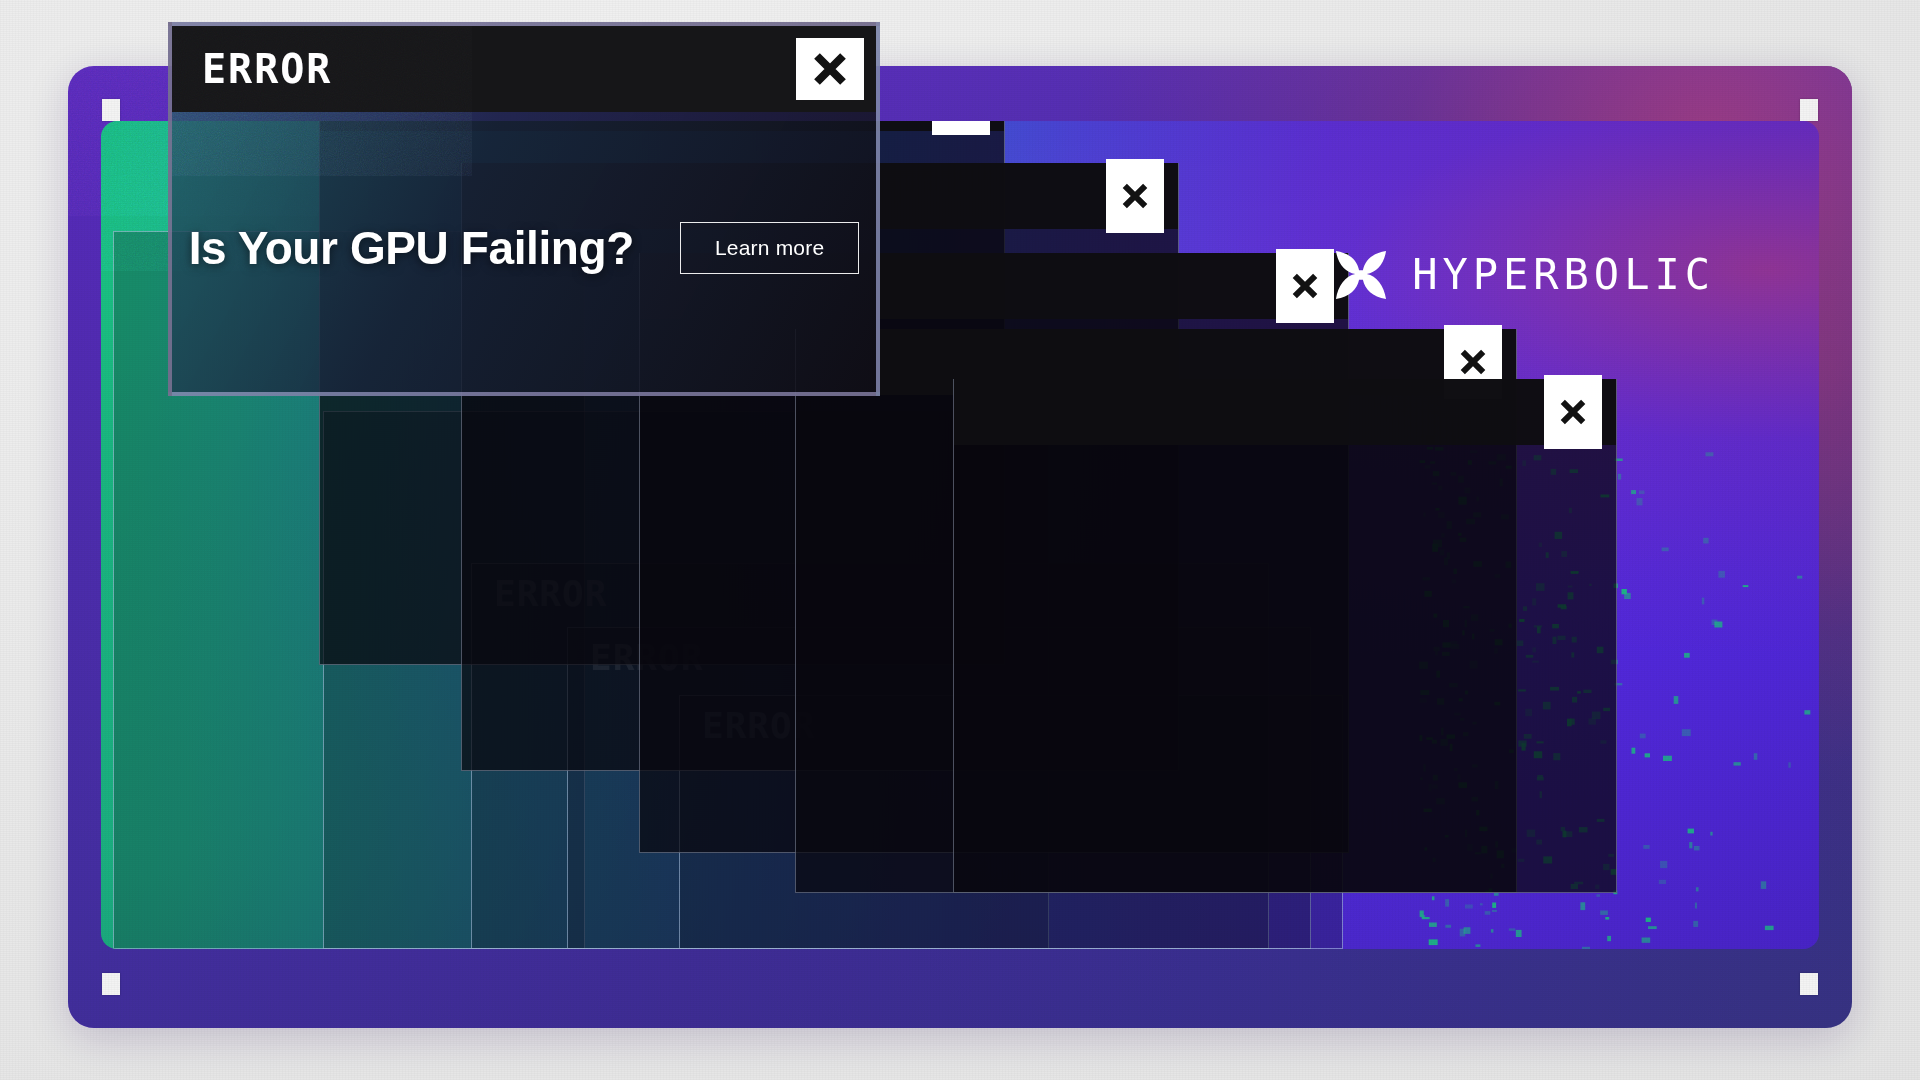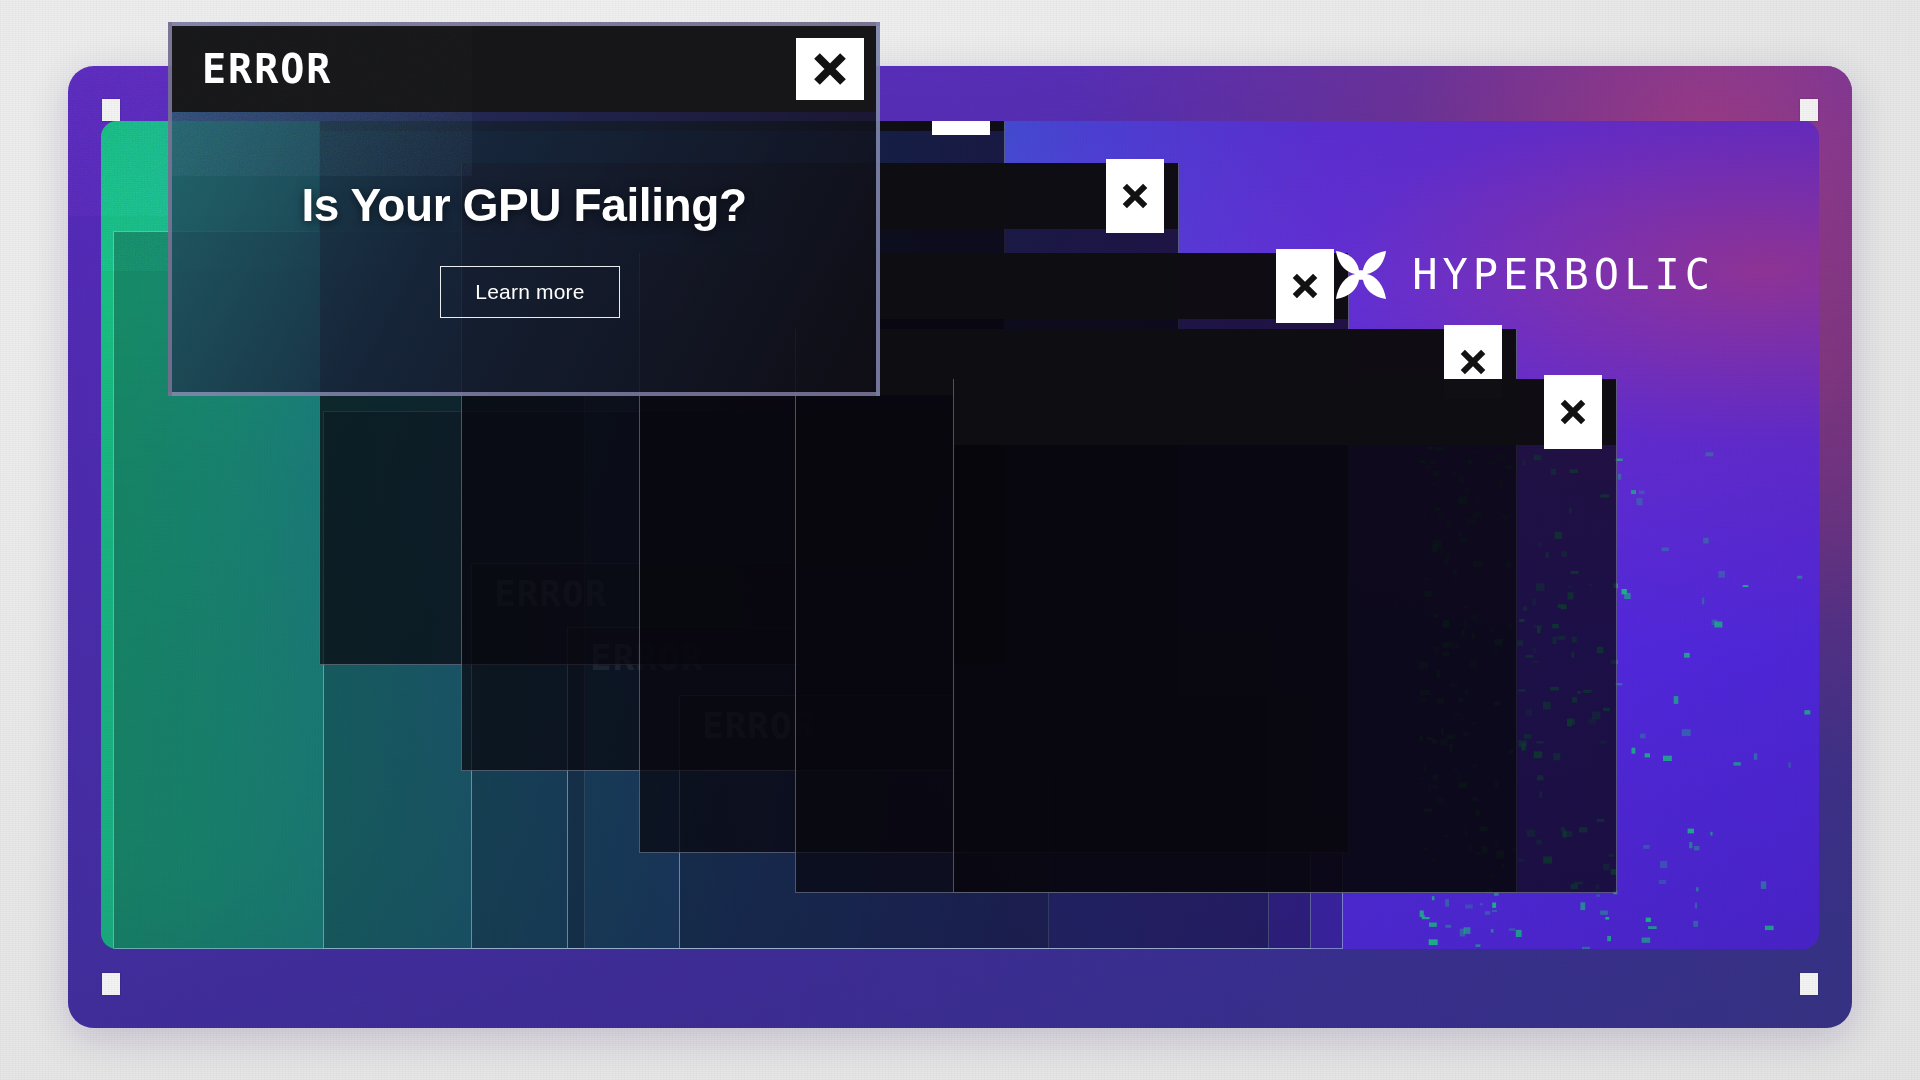--- a/index.html
+++ b/index.html
@@ -161,21 +161,21 @@
     color:#fff;margin-left:30px;
     font-family:"DejaVu Sans Mono","Liberation Mono",monospace;
     font-size:40px;letter-spacing:2px;font-weight:700;
   }
   #hero .hero-bar .closebox{
     position:absolute;right:12px;top:12px;width:68px;height:62px;
   }
   #hero .hero-bar .closebox svg{width:40px;height:40px;}
   #hero .hero-body{
     height:calc(100% - 86px);
-    display:flex;flex-direction:column;align-items:center;justify-content:center;
+    display:flex;flex-direction:row;align-items:center;justify-content:center;
     gap:34px;padding-bottom:8px;box-sizing:border-box;
   }
   #hero .headline{
     color:#fff;font-size:46px;font-weight:700;letter-spacing:-.4px;
     text-shadow:0 2px 10px rgba(0,0,0,.55);white-space:nowrap;
   }
   #hero .cta{
     color:#fff;font-size:21px;
     padding:13px 34px;
     border:1.5px solid rgba(255,255,255,.92);

